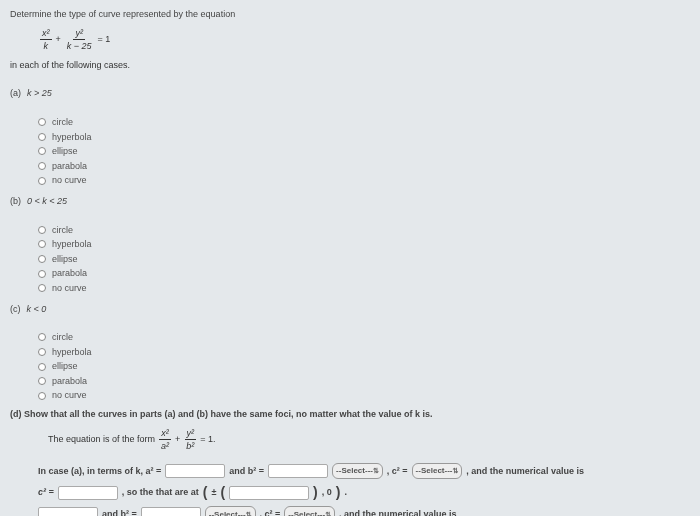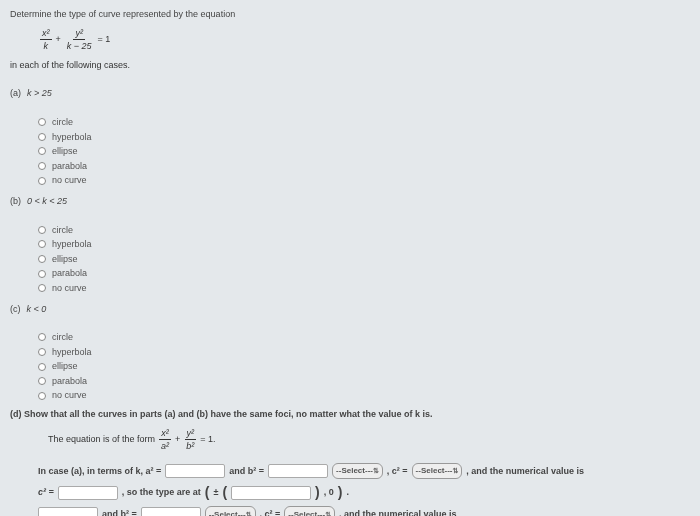--- a/index.html
+++ b/index.html
@@ -217,21 +217,21 @@
   <span class="select-box">
       <span>--Select---</span>
       <span class="arrows">⇅</span>
     </span>
   <span>, and the numerical value is</span>
 </div>
 
 <div class="row">
   <span class="ital">c² =</span>
   <span class="input-box small"></span>
-  <span>, so the type are at</span>
+  <span>, so the that are at</span>
   <span class="paren-big">(</span>
     <span>±</span>
     <span class="paren-big">(</span>
   <span class="input-box wide"></span>
   <span class="paren-big">)</span>
     <span>, 0</span>
     <span class="paren-big">)</span>
     <span>.</span>
 </div>
 

